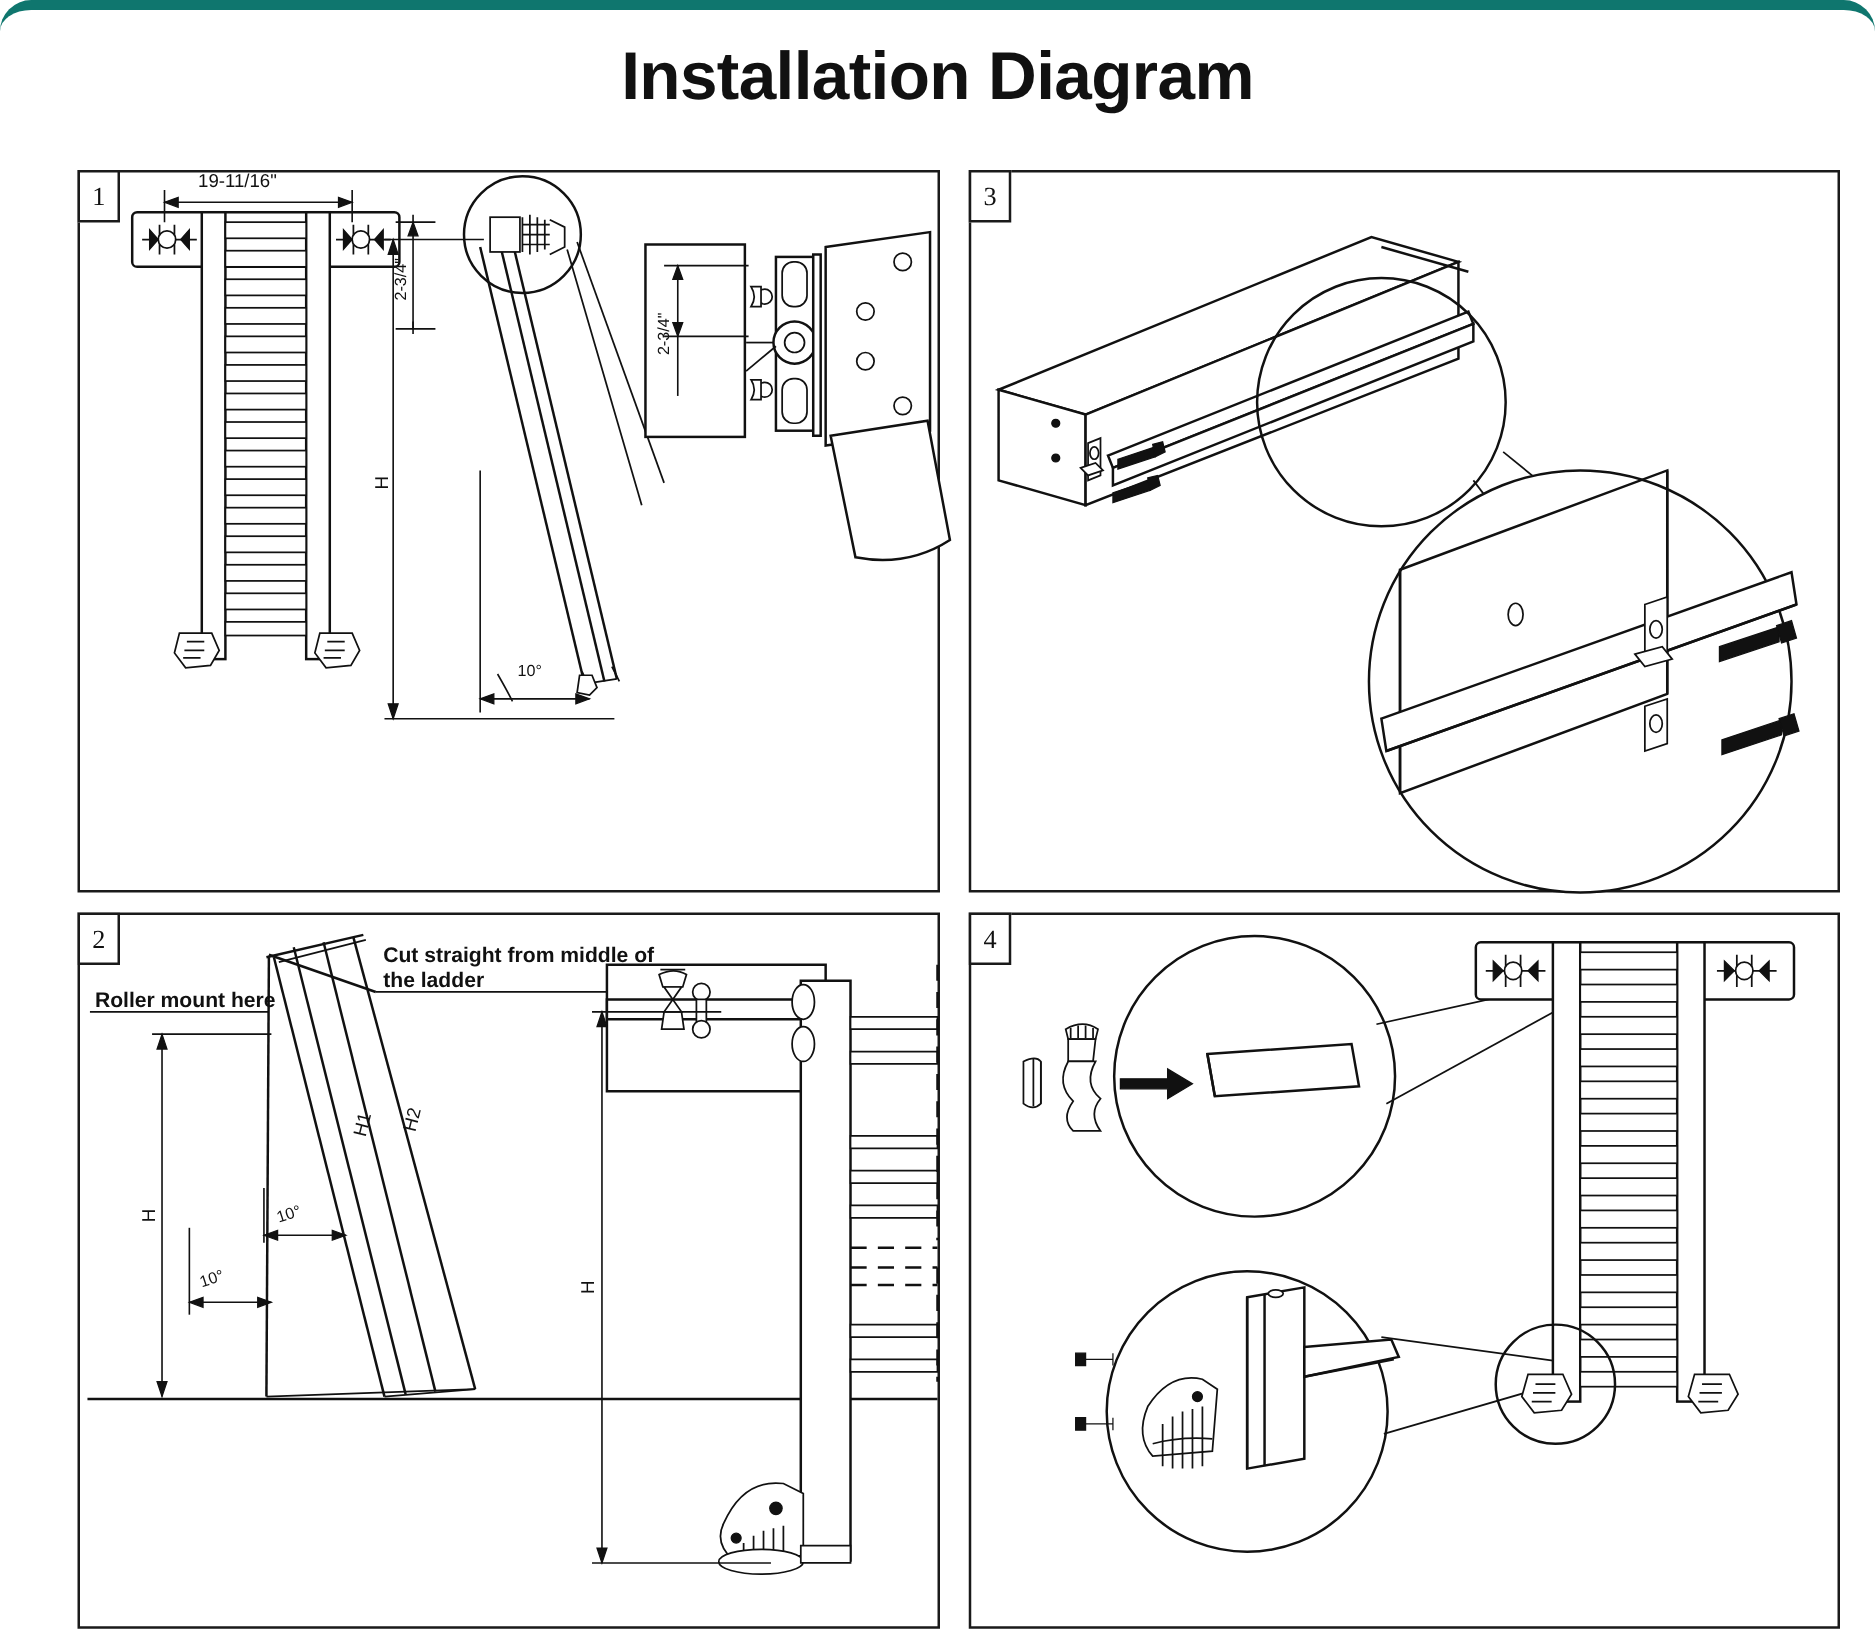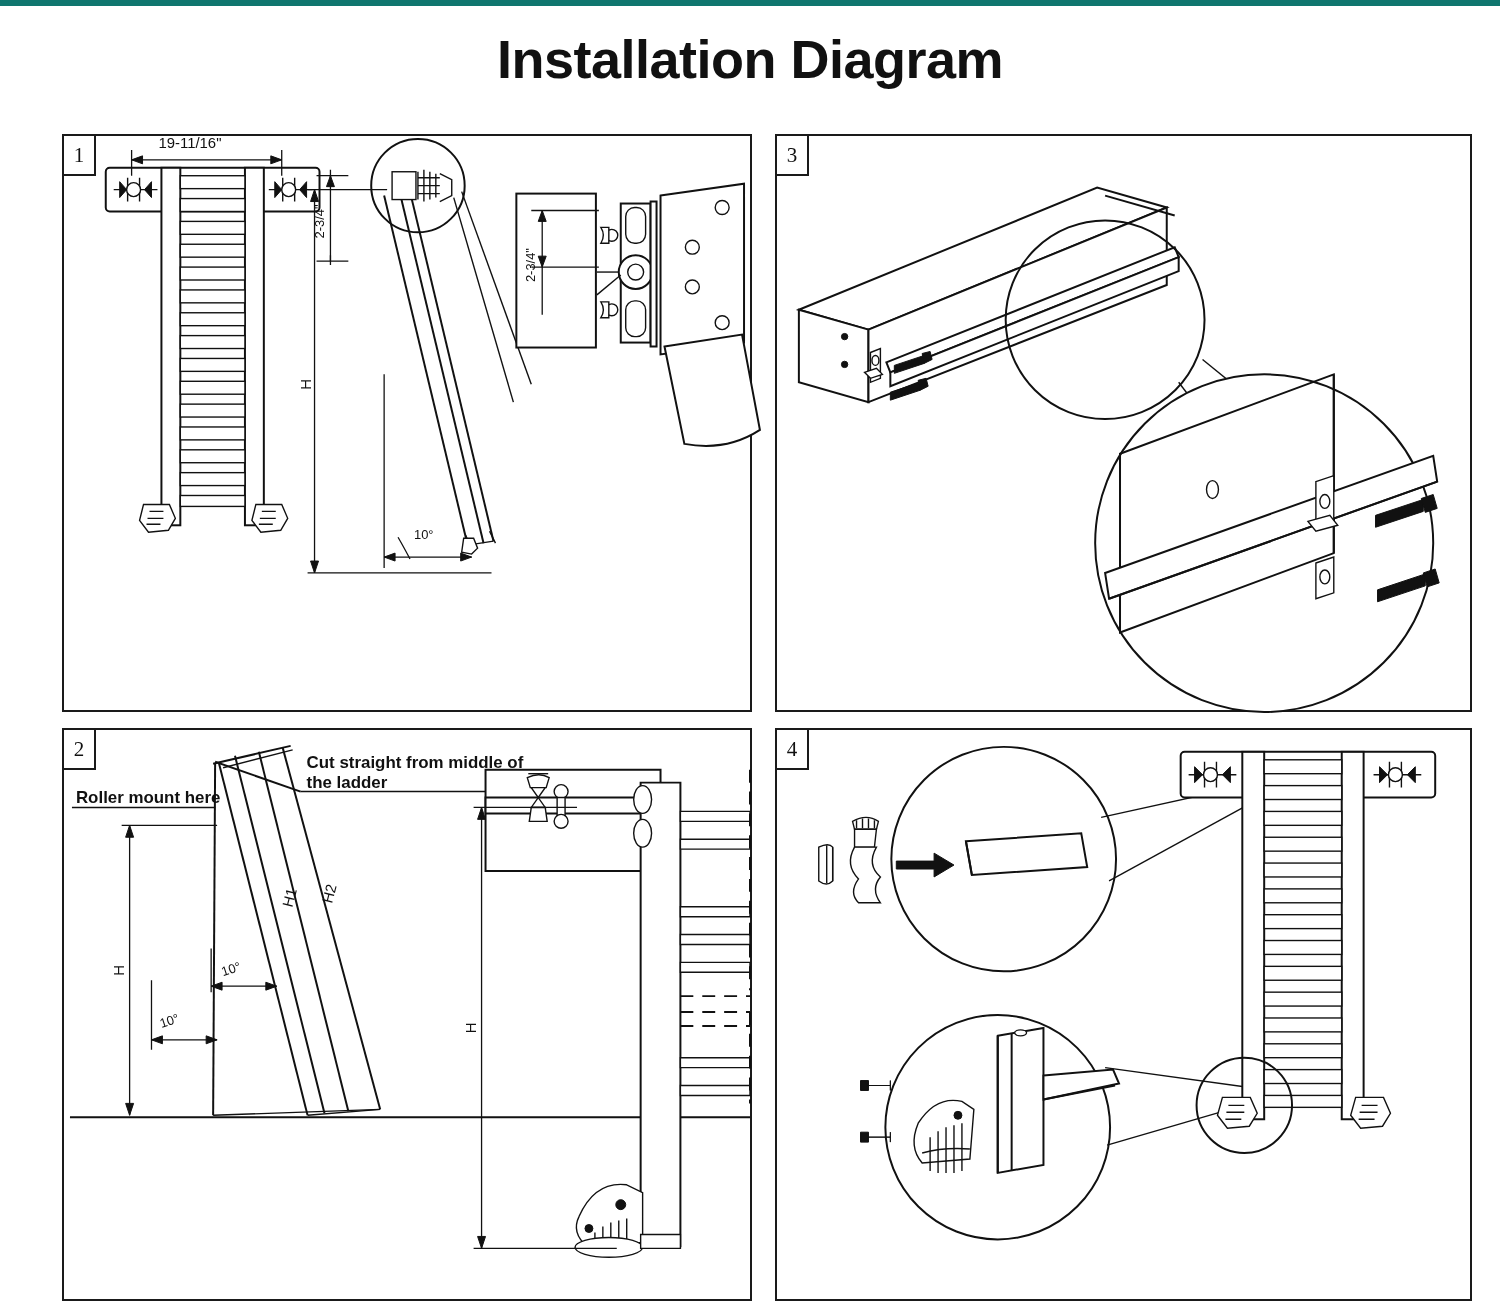--- a/index.html
+++ b/index.html
@@ -5,22 +5,23 @@
   html,body{margin:0;padding:0;}
   body{
     width:1500px;height:1308px;
     background:#ffffff;
     font-family:"Liberation Sans", sans-serif;
     overflow:hidden;
     position:relative;
   }
   #sheet{
     position:absolute;inset:0;
-    border-top:6px solid #0f766e;
+    border-top:8px solid #0f766e;
     box-sizing:border-box;
+    border-radius:25px;
   }
   #title{
     position:absolute;
     top:22px;left:0;width:100%;
     text-align:center;
     font-size:54px;
     font-weight:bold;
     letter-spacing:-0.5px;
     color:#111;
     font-family:"Liberation Sans", sans-serif;

